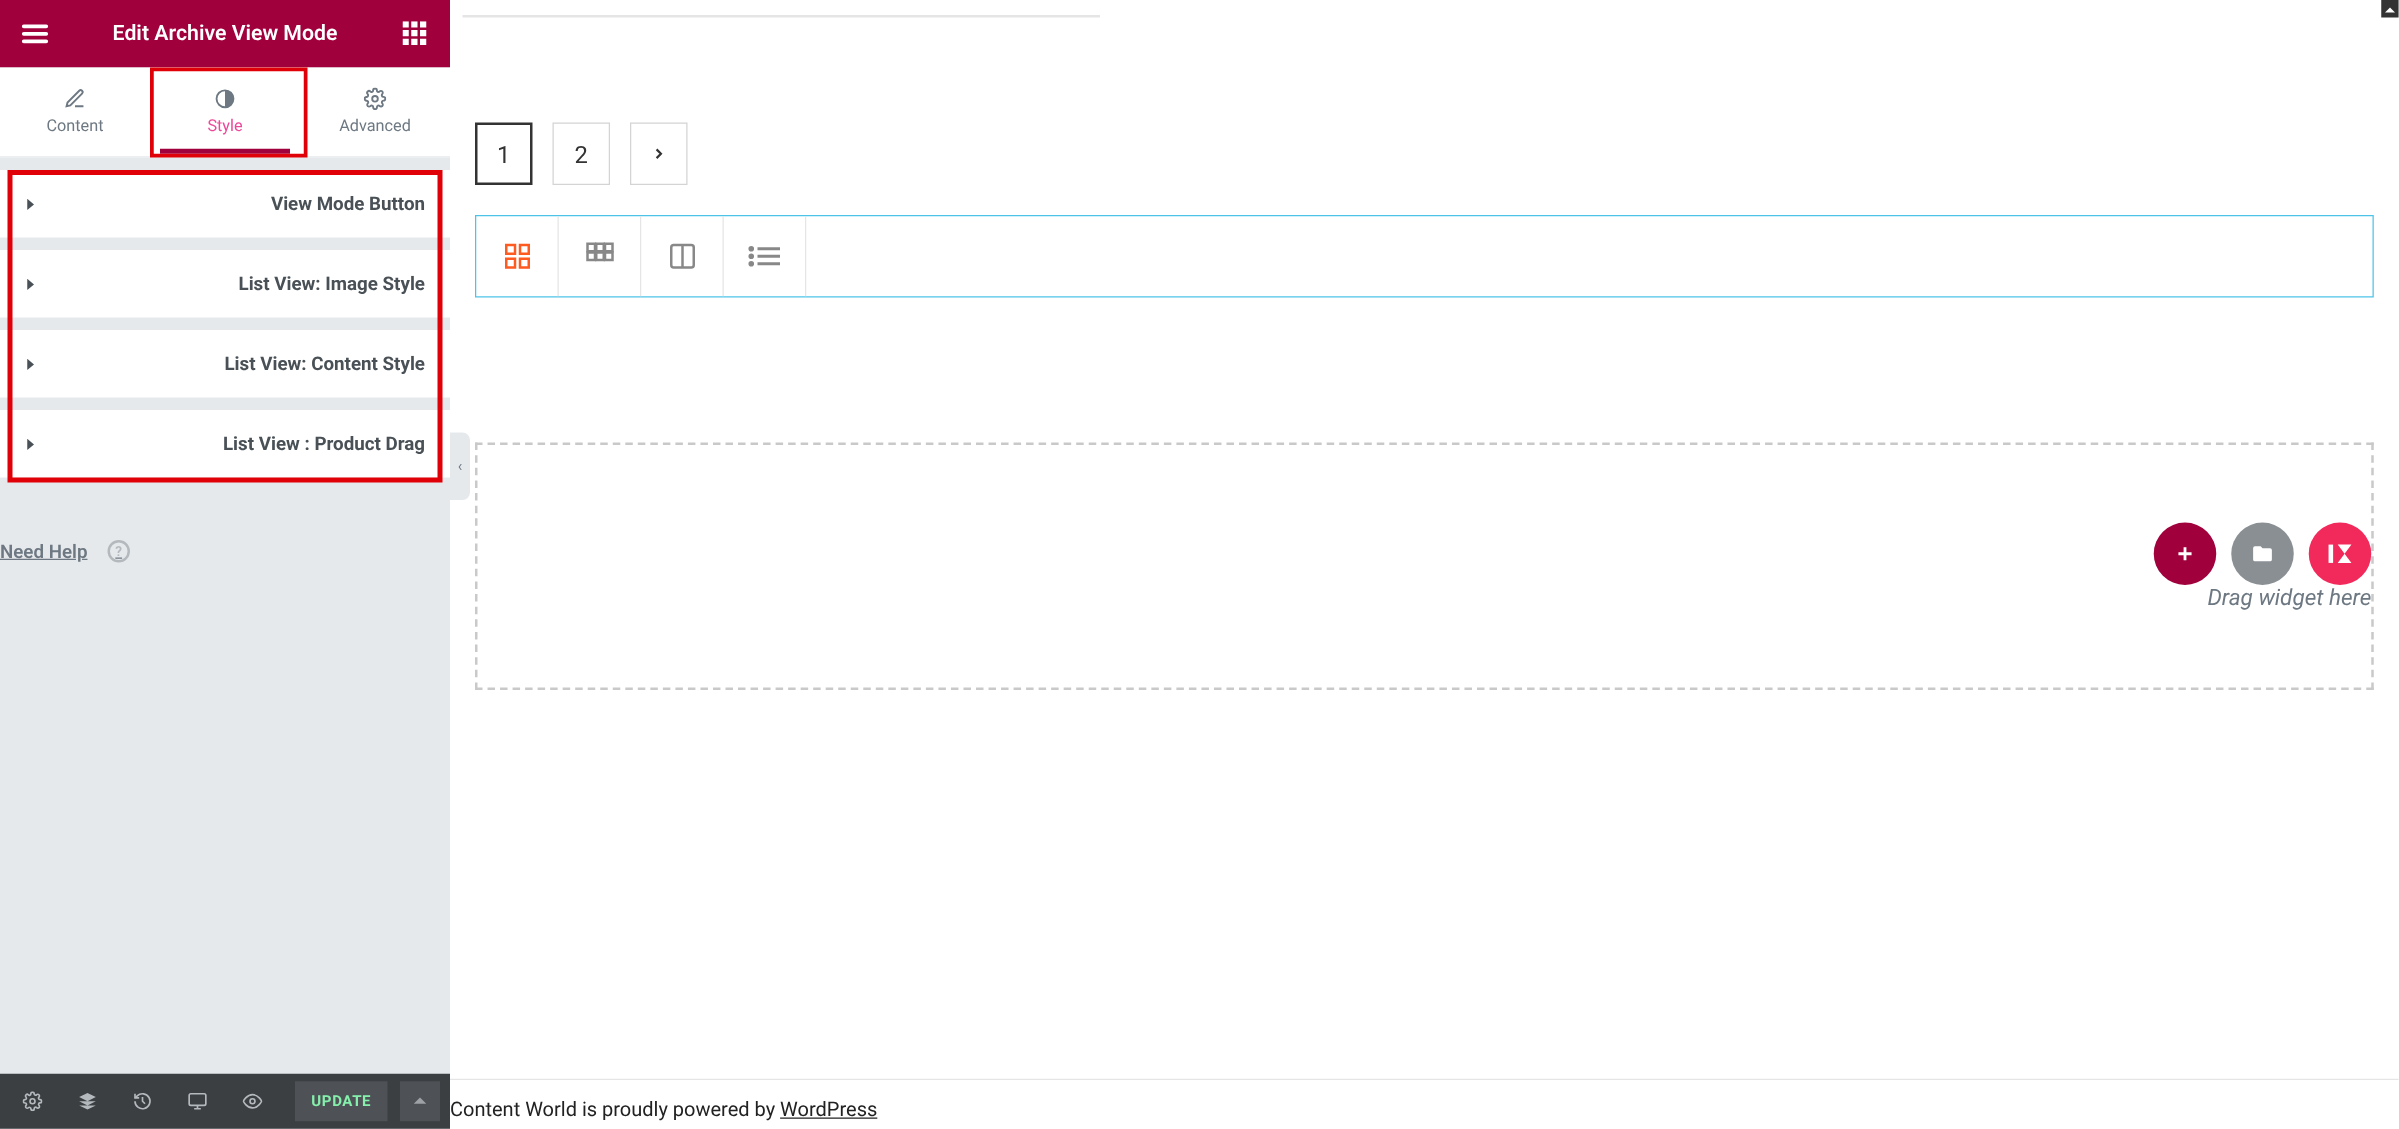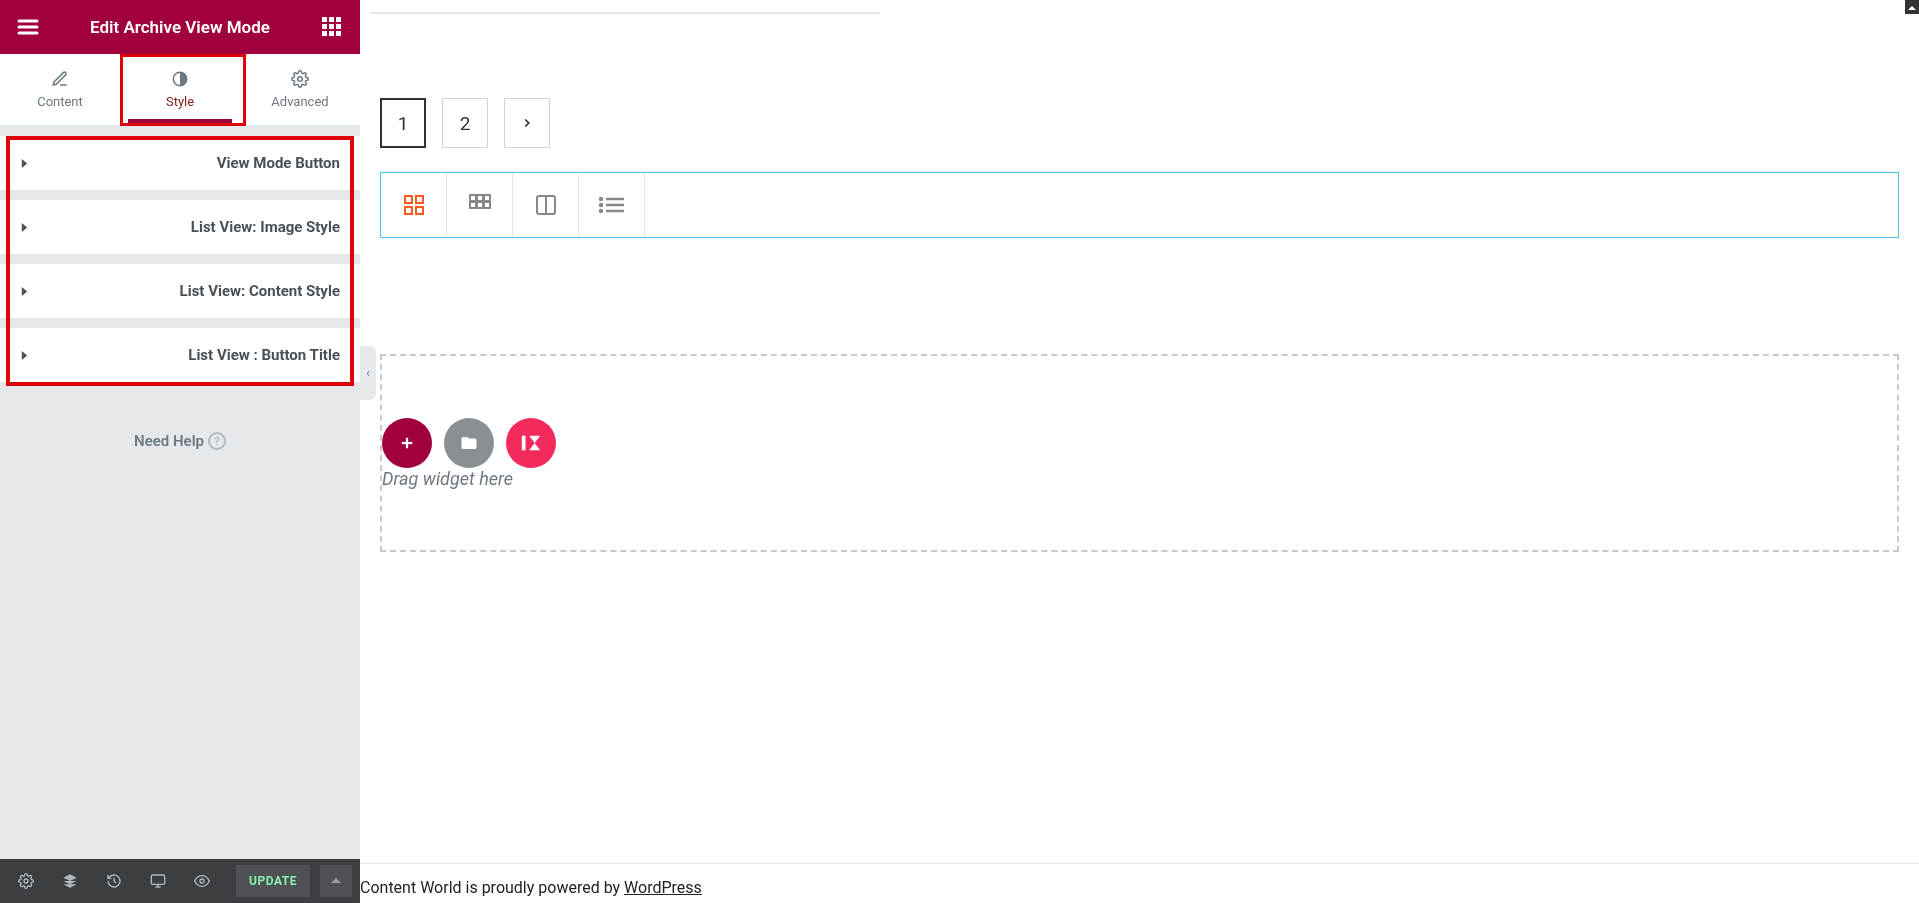--- a/index.html
+++ b/index.html
@@ -56,21 +56,21 @@
   flex-direction: column;
   align-items: center;
   justify-content: center;
   gap: 6px;
   color: #6d7882;
   font-size: 13px;
   cursor: pointer;
   position: relative;
 }
 .tab.active {
-  color: #7f1d1d;
+  color: #ec4899;
 }
 .tab-highlight {
   position: absolute;
   top: 54px;
   left: 120px;
   width: 126px;
   height: 72px;
   border: 3px solid #e00007;
   pointer-events: none;
   z-index: 10;
@@ -116,22 +116,22 @@
   margin-bottom: 0;
 }
 .help {
   text-align: center;
   color: #6d7882;
   font-size: 15px;
   font-weight: 600;
   padding: 40px 0;
   display: flex;
   align-items: center;
-  justify-content: center;
-  gap: 4px;
+  gap: 16px;
+  text-decoration: underline;
 }
 .help-icon {
   width: 18px;
   height: 18px;
   border: 2px solid #b4b9be;
   border-radius: 50%;
   display: inline-flex;
   align-items: center;
   justify-content: center;
   font-size: 11px;
@@ -251,21 +251,21 @@
 }
 .view-item.active {
   color: #ff5a1f;
 }
 .dropzone {
   margin-top: 116px;
   border: 2px dashed #c9c9c9;
   height: 198px;
   display: flex;
   flex-direction: column;
-  align-items: flex-start;
+  align-items: flex-end;
   justify-content: center;
 }
 .dropzone-buttons {
   display: flex;
   gap: 12px;
 }
 .add-btn {
   width: 50px;
   height: 50px;
   border-radius: 50%;
@@ -373,21 +373,21 @@
     <div class="accordion">
       <svg width="9" height="9" viewBox="0 0 10 10" fill="#495157">
           <path d="M2 0 L8 5 L2 10 Z"></path>
         </svg>
       <span>List View: Content Style</span>
     </div>
     <div class="accordion">
       <svg width="9" height="9" viewBox="0 0 10 10" fill="#495157">
           <path d="M2 0 L8 5 L2 10 Z"></path>
         </svg>
-      <span>List View : Button Title</span>
+      <span>List View : Product Drag</span>
     </div>
     <div class="accordion-highlight"></div>
   </div>
 
   <div class="help">
     <span>Need Help</span>
     <span class="help-icon">?</span>
   </div>
 
   <div class="sidebar-footer">

